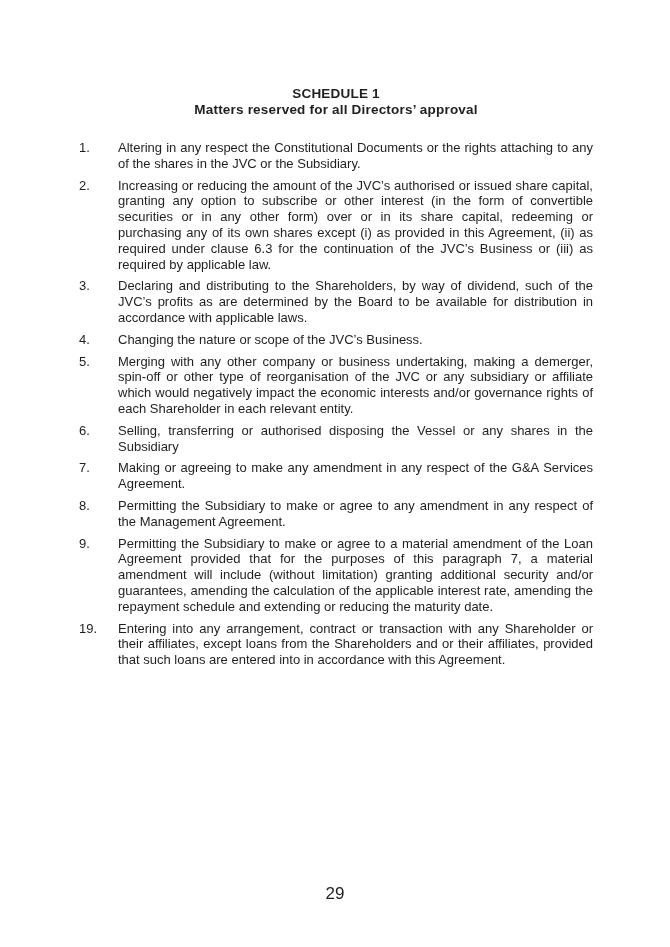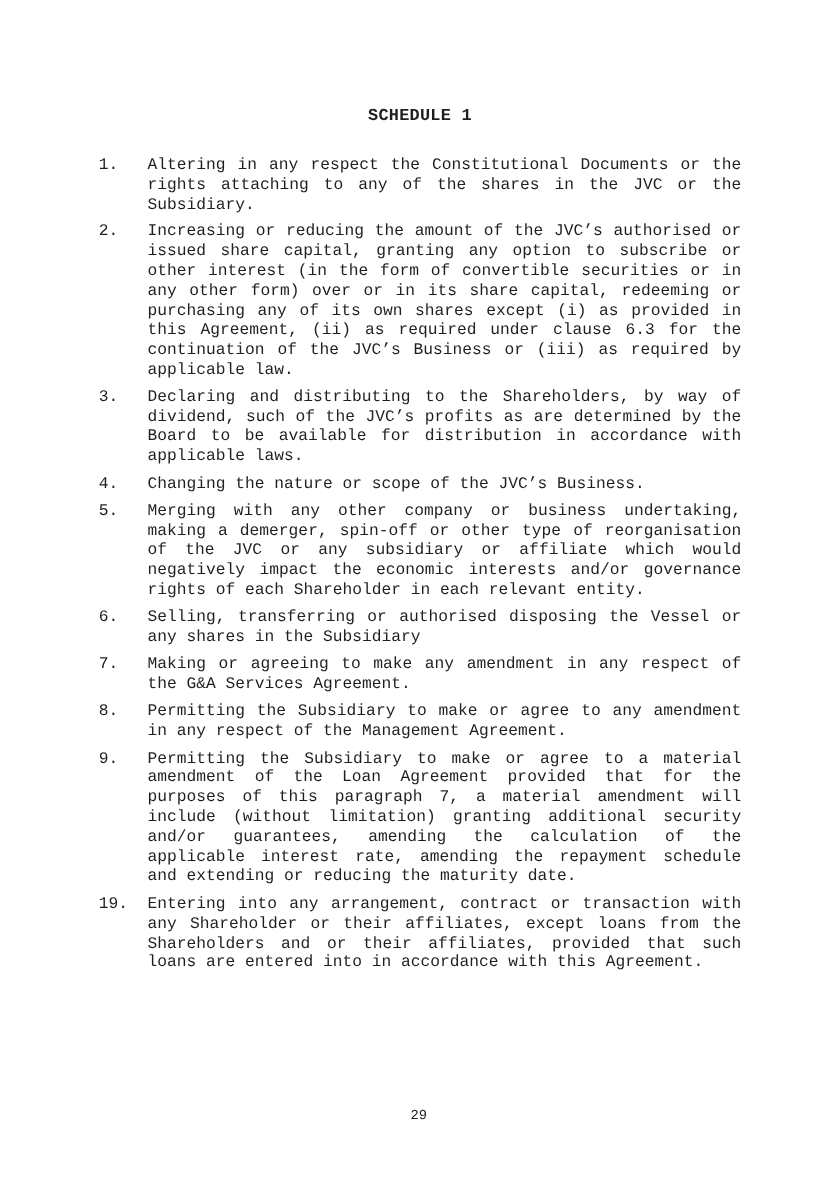--- a/index.html
+++ b/index.html
@@ -8,21 +8,21 @@
     background: #ffffff;
   }
   .page {
     position: relative;
     width: 670px;
     height: 947px;
     margin: 0 auto;
     background: #ffffff;
     box-sizing: border-box;
     padding: 86px 77px 0 79px;
-    font-family: Liberation Mono, monospace;
+    font-family: Liberation Sans, sans-serif;
     color: #1f1f1f;
     overflow: hidden;
   }
   .heading {
     text-align: center;
     margin-bottom: 22px;
   }
   .heading .h1,
   .heading .h2 {
     font-weight: bold;
@@ -48,31 +48,32 @@
     flex: 1 1 auto;
     text-align: justify;
     text-justify: inter-word;
   }
   .footer {
     position: absolute;
     left: 0;
     right: 0;
     bottom: 46px;
     text-align: center;
-    font-size: 11px;
+    font-size: 17px;
     line-height: 15px;
     color: #1f1f1f;
   }
 </style>
 </head>
 <body>
 
 <div class="page">
   <div class="heading">
     <div class="h1">SCHEDULE 1</div>
+    <div class="h2">Matters reserved for all Directors’ approval</div>
   </div>
 
   <div class="items" id="items">
   <div class="item">
     <span class="num">1.</span>
     <span class="txt">Altering in any respect the Constitutional Documents or the rights attaching to any of the shares in the JVC or the Subsidiary.</span>
   </div>
 
   <div class="item">
     <span class="num">2.</span>

